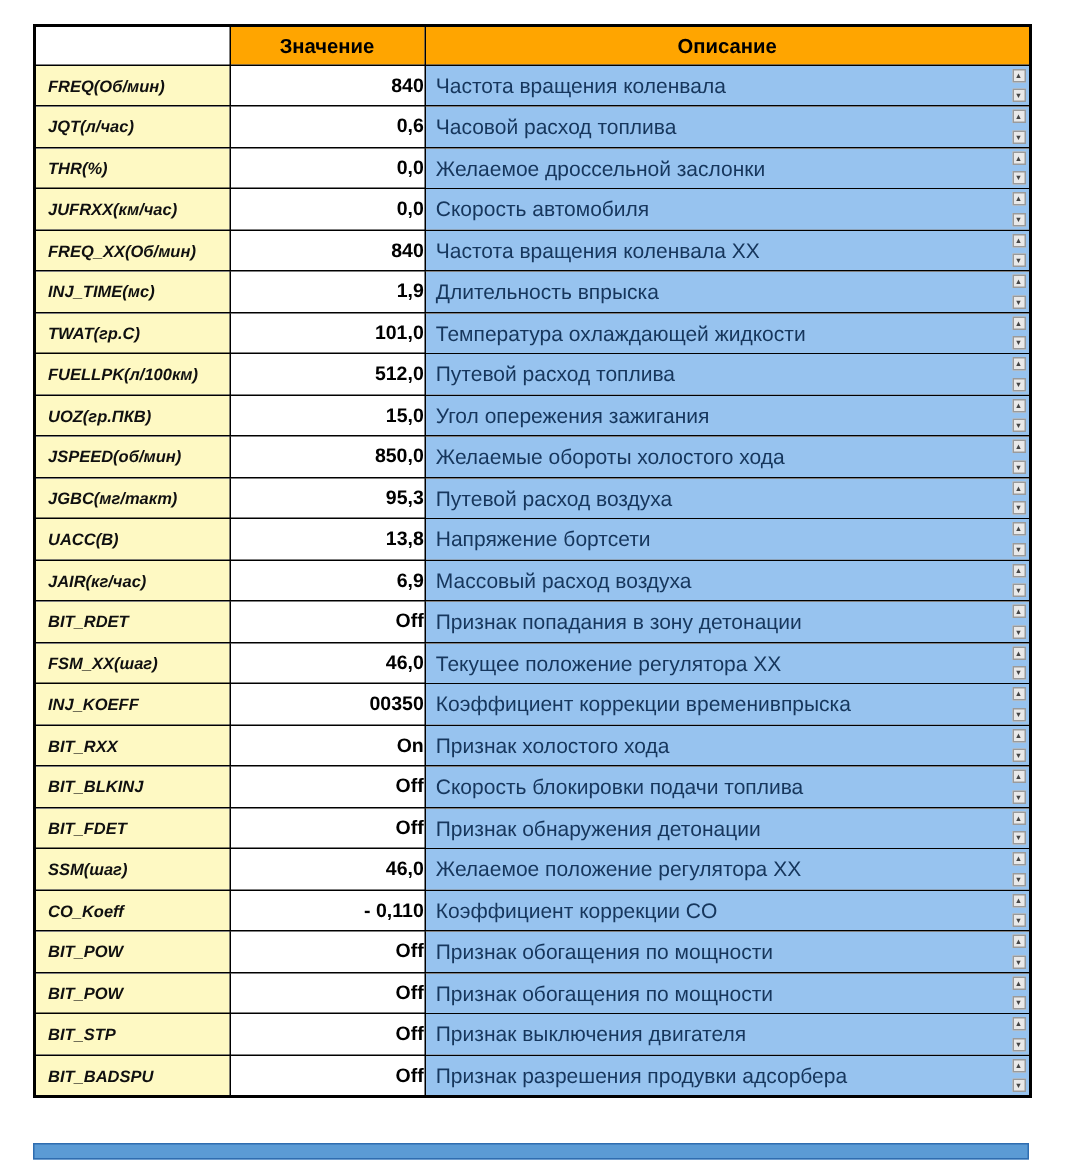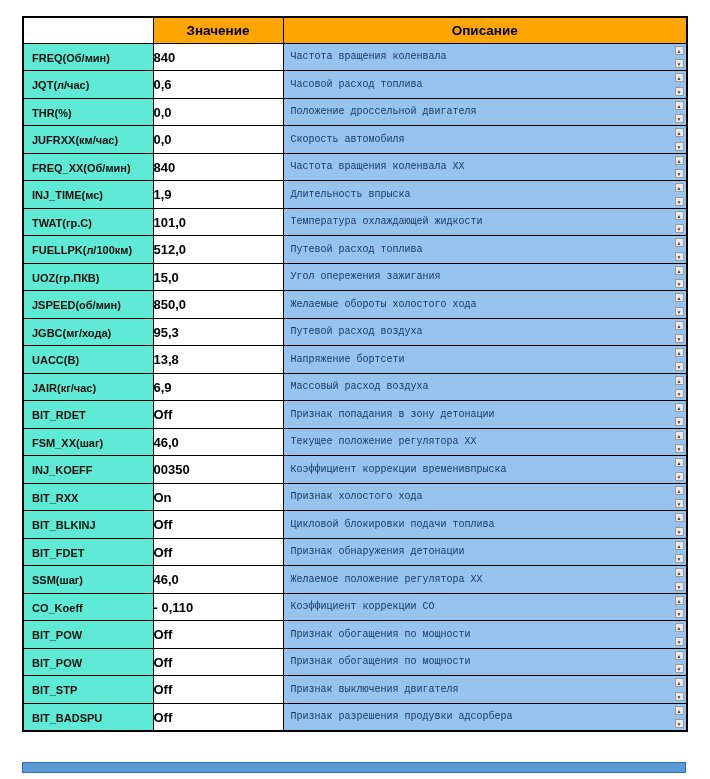--- a/index.html
+++ b/index.html
@@ -20,27 +20,27 @@
     position:absolute;left:22px;top:16px;width:664px;
     border-collapse:collapse;table-layout:fixed;
     border:2px solid var(--border_black);
   }
   th,td{border:1px solid var(--border_black);padding:0;overflow:hidden;white-space:nowrap;}
   th{height:26px;font-size:13.5px;font-weight:bold;text-align:center;color:#000;}
   .header-param{background:#ffffff;}
   .header-value{background:var(--header_orange,#FFA500);margin-left:38px;}
   .header-desc{background:var(--header_orange,#FFA500);}
   td{height:27.5px;}
-  .param-cell{background:#5eead4;padding-left:8px;}
+  .param-cell{background:#fef9c3;padding-left:8px;font-style:italic;}
   .param-text{font-size:11px;font-weight:bold;color:#101010;}
-  .value-cell{background:#ffffff;text-align:left;}
+  .value-cell{background:#ffffff;text-align:right;}
   .value-text{font-size:13px;font-weight:bold;color:#000;}
   .desc-cell{background:var(--desc_blue,#97C3EF);position:relative;}
   .desc-inner{position:relative;width:100%;height:100%;display:flex;align-items:center;}
-  .desc-text{font-size:10px;color:var(--desc_text,#16365C);padding-left:7px;padding-right:16px;font-family:Liberation Mono, monospace;}
+  .desc-text{font-size:14px;color:var(--desc_text,#16365C);padding-left:7px;padding-right:16px;}
   .mini-scrollbar{
     position:absolute;right:2px;top:2px;bottom:2px;width:10px;
     display:flex;flex-direction:column;justify-content:space-between;align-items:center;
   }
   .sb-arrow{
     display:block;width:9px;height:9px;line-height:9px;text-align:center;
     font-size:5px;color:#444;background:#e9e9e9;border:1px solid #9a9a9a;
     cursor:pointer;user-select:none;
   }
   .bottom-bar{
@@ -105,21 +105,21 @@
 
   <tr class="data-row">
     <td class="param-cell">
       <span class="param-text">THR(%)</span>
     </td>
     <td class="value-cell">
       <span class="value-text">0,0</span>
     </td>
     <td class="desc-cell">
       <div class="desc-inner">
-        <span class="desc-text">Положение дроссельной двигателя</span>
+        <span class="desc-text">Желаемое дроссельной заслонки</span>
         <span class="mini-scrollbar">
           <span class="sb-arrow up">▲</span>
           <span class="sb-arrow down">▼</span>
         </span>
       </div>
     </td>
   </tr>
 
   <tr class="data-row">
     <td class="param-cell">
@@ -242,21 +242,21 @@
         <span class="mini-scrollbar">
           <span class="sb-arrow up">▲</span>
           <span class="sb-arrow down">▼</span>
         </span>
       </div>
     </td>
   </tr>
 
   <tr class="data-row">
     <td class="param-cell">
-      <span class="param-text">JGBC(мг/хода)</span>
+      <span class="param-text">JGBC(мг/такт)</span>
     </td>
     <td class="value-cell">
       <span class="value-text">95,3</span>
     </td>
     <td class="desc-cell">
       <div class="desc-inner">
         <span class="desc-text">Путевой расход воздуха</span>
         <span class="mini-scrollbar">
           <span class="sb-arrow up">▲</span>
           <span class="sb-arrow down">▼</span>
@@ -375,21 +375,21 @@
 
   <tr class="data-row">
     <td class="param-cell">
       <span class="param-text">BIT_BLKINJ</span>
     </td>
     <td class="value-cell">
       <span class="value-text">Off</span>
     </td>
     <td class="desc-cell">
       <div class="desc-inner">
-        <span class="desc-text">Цикловой блокировки подачи топлива</span>
+        <span class="desc-text">Скорость блокировки подачи топлива</span>
         <span class="mini-scrollbar">
           <span class="sb-arrow up">▲</span>
           <span class="sb-arrow down">▼</span>
         </span>
       </div>
     </td>
   </tr>
 
   <tr class="data-row">
     <td class="param-cell">

